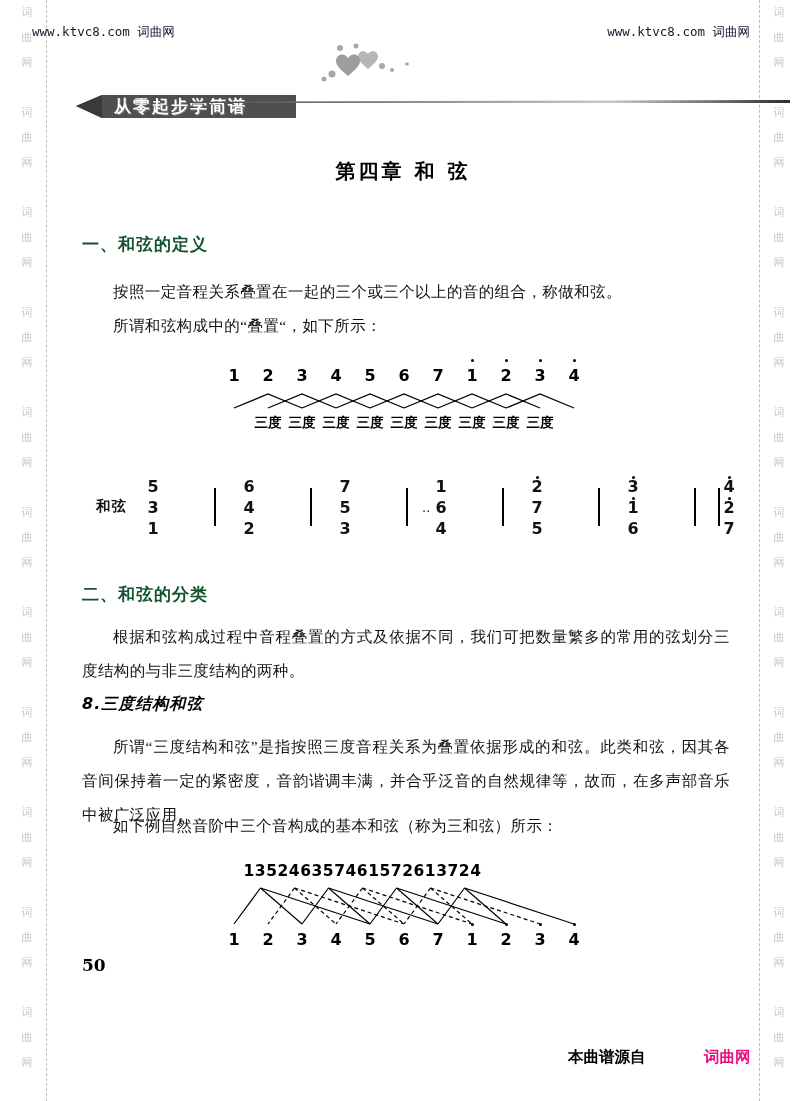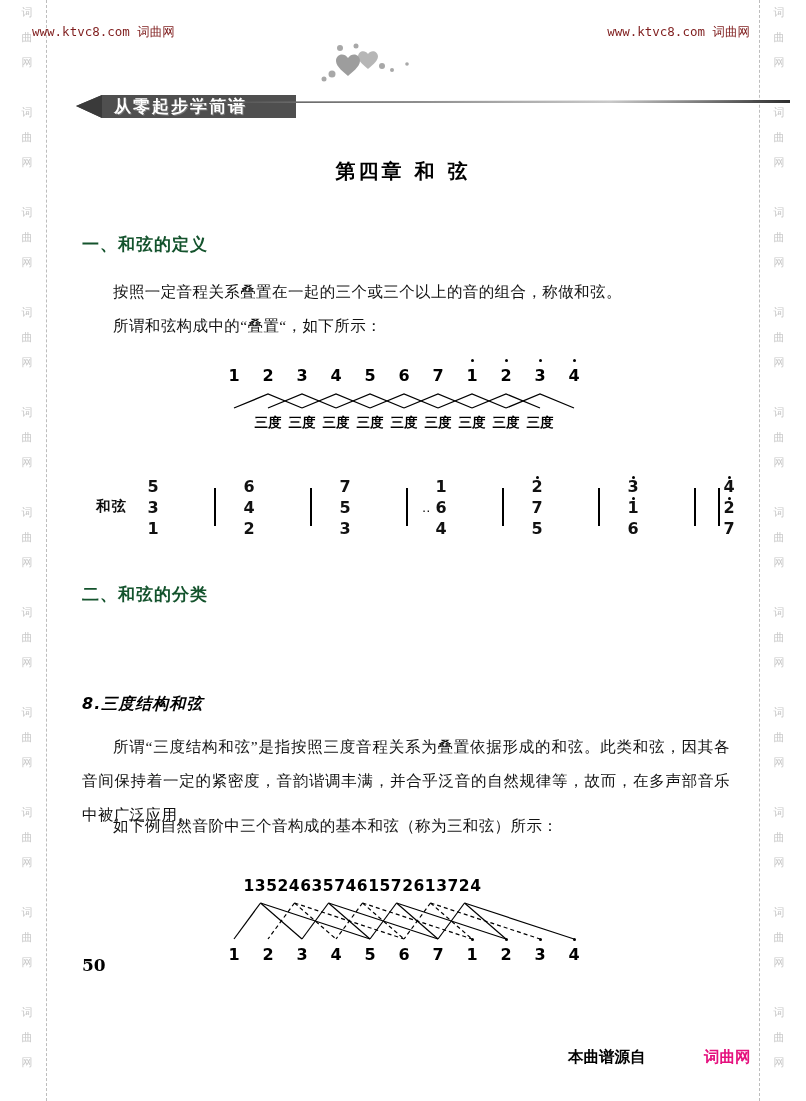--- a/index.html
+++ b/index.html
@@ -45,21 +45,21 @@
   }
   .rail-dash.left { left: 46px; }
   .rail-dash.right { right: 46px; }
 
   
   .top-url {
     position: absolute;
     top: 24px;
     font-family: "DejaVu Sans Mono", monospace;
     font-size: 12.5px;
-    color: #7f1d1d;
+    color: #0f172a;
     white-space: nowrap;
     letter-spacing: 0px;
   }
   .top-url.left { left: 32px; }
   .top-url.right { right: 56px; }
 
   
   .banner {
     position: absolute;
     left: 76px;
@@ -507,27 +507,28 @@
           <div class="cell"><span class="dot-hi"></span>4</div>
           <div class="cell"><span class="dot-hi"></span>2</div>
           <div class="cell">7</div>
         </div>
       </div>
     <div class="chord-dotsep" style="left:326px; top:28px;">··</div>
     <div class="bar" style="left:622px;"></div>
   </div>
 
   <div class="sec-head" style="top:583px;">二、和弦的分类</div>
+  <div class="para indent" style="top:620px;">根据和弦构成过程中音程叠置的方式及依据不同，我们可把数量繁多的常用的弦划分三度结构的与非三度结构的两种。</div>
 
   <div class="sub-head" style="top:694px;">8.三度结构和弦</div>
   <div class="para indent" style="top:730px;">所谓“三度结构和弦”是指按照三度音程关系为叠置依据形成的和弦。此类和弦，因其各音间保持着一定的紧密度，音韵谐调丰满，并合乎泛音的自然规律等，故而，在多声部音乐中被广泛应用。</div>
   <div class="para-line indent" style="top:809px;">如下例自然音阶中三个音构成的基本和弦（称为三和弦）所示：</div>
 
   <div class="notation" id="diagram-triad" style="left:228px; top:862px; width:360px; height:80px;">
-    <div class="note-row" id="td-triads" style="height:22px;margin-top:15px;">
+    <div class="note-row" id="td-triads" style="height:22px;">
         <span style="position:absolute;left:32.519999999999996px;transform:translateX(-50%);font-size:15.5px;font-weight:bold;white-space:nowrap;letter-spacing:0.5px;"><span style="position:relative;display:inline-block;">1</span><span style="position:relative;display:inline-block;">3</span><span style="position:relative;display:inline-block;">5</span></span>
         <span style="position:absolute;left:66.52px;transform:translateX(-50%);font-size:15.5px;font-weight:bold;white-space:nowrap;letter-spacing:0.5px;"><span style="position:relative;display:inline-block;">2</span><span style="position:relative;display:inline-block;">4</span><span style="position:relative;display:inline-block;">6</span></span>
         <span style="position:absolute;left:100.52px;transform:translateX(-50%);font-size:15.5px;font-weight:bold;white-space:nowrap;letter-spacing:0.5px;"><span style="position:relative;display:inline-block;">3</span><span style="position:relative;display:inline-block;">5</span><span style="position:relative;display:inline-block;">7</span></span>
         <span style="position:absolute;left:134.52px;transform:translateX(-50%);font-size:15.5px;font-weight:bold;white-space:nowrap;letter-spacing:0.5px;"><span style="position:relative;display:inline-block;">4</span><span style="position:relative;display:inline-block;">6</span><span style="position:relative;display:inline-block;"><span class="dot-hi"></span>1</span></span>
         <span style="position:absolute;left:168.52px;transform:translateX(-50%);font-size:15.5px;font-weight:bold;white-space:nowrap;letter-spacing:0.5px;"><span style="position:relative;display:inline-block;">5</span><span style="position:relative;display:inline-block;">7</span><span style="position:relative;display:inline-block;"><span class="dot-hi"></span>2</span></span>
         <span style="position:absolute;left:202.52px;transform:translateX(-50%);font-size:15.5px;font-weight:bold;white-space:nowrap;letter-spacing:0.5px;"><span style="position:relative;display:inline-block;">6</span><span style="position:relative;display:inline-block;"><span class="dot-hi"></span>1</span><span style="position:relative;display:inline-block;"><span class="dot-hi"></span>3</span></span>
         <span style="position:absolute;left:236.52px;transform:translateX(-50%);font-size:15.5px;font-weight:bold;white-space:nowrap;letter-spacing:0.5px;"><span style="position:relative;display:inline-block;">7</span><span style="position:relative;display:inline-block;"><span class="dot-hi"></span>2</span><span style="position:relative;display:inline-block;"><span class="dot-hi"></span>4</span></span>
       </div>
     <svg id="td-lines" width="360" height="44" viewBox="0 0 360 44">
         <line x1="32.519999999999996" y1="4" x2="6" y2="40" stroke="#000" stroke-width="1.2"></line>

